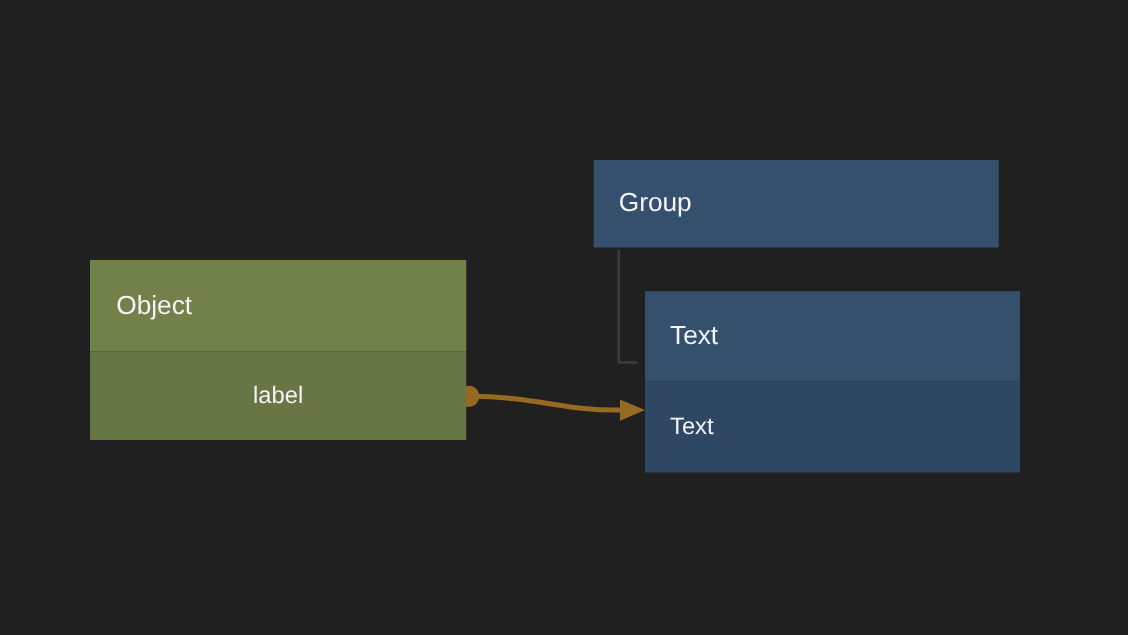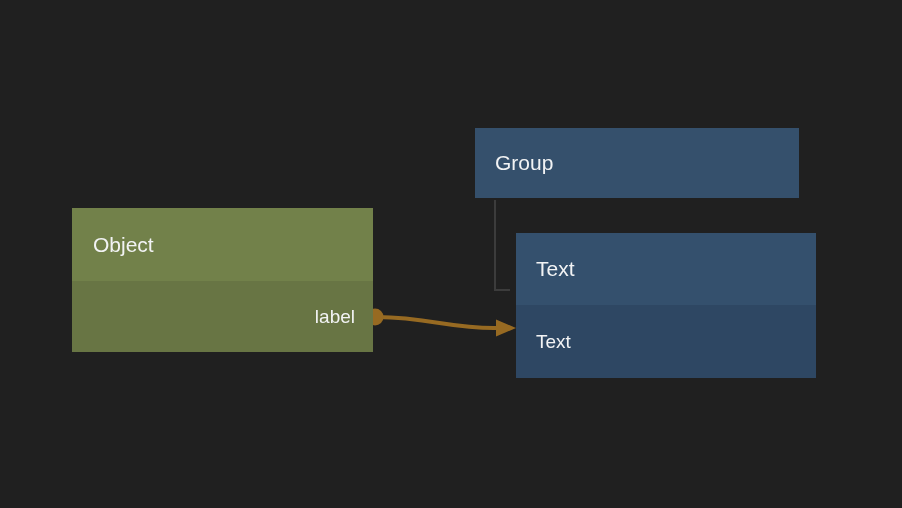--- a/index.html
+++ b/index.html
@@ -32,21 +32,21 @@
   }
   .node-row{
     display:flex;align-items:center;
     padding:0 18px;
     font-size:19px;
     box-sizing:border-box;
   }
   
   .node-object{left:72px;top:208px;width:301px;height:120px;}
   .node-object .node-header{height:73px;background:var(--object-header,#72814a);padding-left:21px;}
-  .node-object .node-row{height:71px;background:var(--object-body,#687544);justify-content:flex-end;}
+  .node-object .node-row{height:71px;background:var(--object-body,#687544);justify-content:center;}
   
   .node-group{left:475px;top:128px;width:324px;height:70px;}
   .node-group .node-header{height:70px;background:var(--group-header,#35506c);}
   
   .node-text{left:516px;top:233px;width:300px;height:145px;}
   .node-text .node-header{height:72px;background:var(--text-header,#34506d);}
   .node-text .node-row{height:73px;background:var(--text-row,#2e4763);padding-left:20px;}
   .label-span{white-space:nowrap;}
 </style>
 </head>

